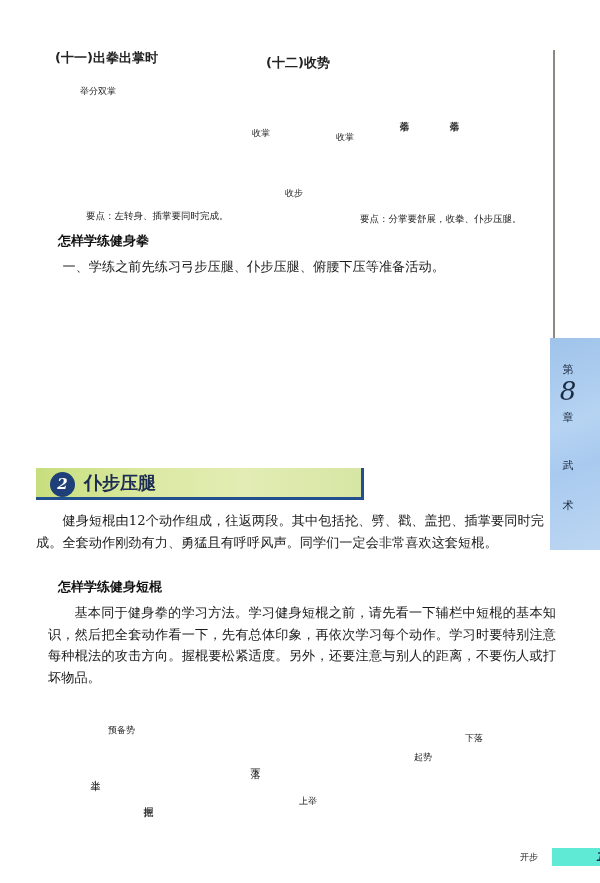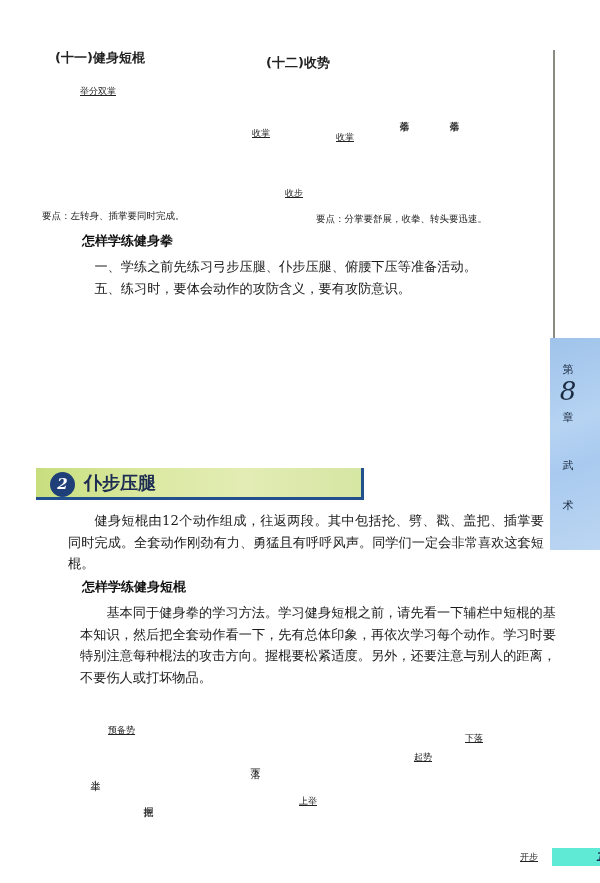--- a/index.html
+++ b/index.html
@@ -2,28 +2,28 @@
 <html><head>
 <meta charset="utf-8">
 <style>
   * { box-sizing: border-box; margin: 0; padding: 0; }
   html, body { width: 600px; height: 883px; background: #ffffff; overflow: hidden; }
   body { position: relative; font-family: "DejaVu Serif", "Liberation Serif", serif; color: #1a1a1a; }
 
   .abs { position: absolute; }
 
   .fig-title { font-family: "DejaVu Sans", "Liberation Sans", sans-serif; font-weight: bold; font-size: 13px; color: #222; white-space: nowrap; }
-  .fig-label { font-size: 9px; color: #222; white-space: nowrap; text-decoration: underline; }
+  .fig-label { font-size: 9px; color: #222; white-space: nowrap; }
   .fig-label-v { font-size: 10px; color: #222; writing-mode: vertical-rl; letter-spacing: 1px; }
-  .caption { font-size: 9.5px; color: #222; white-space: nowrap; }
+  .caption { font-size: 9.5px; color: #222; white-space: nowrap; margin-left: 44px; }
 
-  .sub-heading { font-family: "DejaVu Sans", "Liberation Sans", sans-serif; font-weight: bold; font-size: 13px; color: #111; white-space: nowrap; margin-left: 24px; }
+  .sub-heading { font-family: "DejaVu Sans", "Liberation Sans", sans-serif; font-weight: bold; font-size: 13px; color: #111; white-space: nowrap; }
 
   .body-text { font-size: 13.2px; line-height: 21.5px; color: #1a1a1a; text-align: justify; }
-  .para { text-indent: 2em; margin-left: 32px; }
+  .para { text-indent: 2em; }
 
   .divider { position: absolute; left: 553px; top: 50px; width: 1.5px; height: 290px; background: #8a8a80; }
 
   .chapter-tab { position: absolute; left: 550px; top: 338px; width: 50px; height: 212px;
     background: linear-gradient(160deg, #9fc3ea 0%, #b6d3f2 40%, #a9caef 60%, #bcd6f2 100%); }
   .chapter-tab .ch-prefix, .chapter-tab .ch-suffix, .chapter-tab .ch-name { position: absolute; left: 0; width: 36px; text-align: center; font-size: 11px; color: #1a2a40; }
   .chapter-tab .ch-num { position: absolute; left: 0; width: 36px; text-align: center; font-size: 26px; font-style: italic; color: #1a2a40; font-family: "DejaVu Serif", serif; line-height: 26px; }
 
   .section-bar { position: absolute; left: 36px; top: 468px; width: 328px; height: 32px;
     background: linear-gradient(90deg, #c7de7e 0%, #dce9a2 35%, #e2ecb4 65%, #d6e6a3 100%);
@@ -34,21 +34,21 @@
   .section-title { position: absolute; left: 48px; top: 3px; font-family: "DejaVu Sans", "Liberation Sans", sans-serif; font-weight: bold; font-size: 18px; color: #1b2b52; white-space: nowrap; }
 
   .page-number { position: absolute; left: 552px; top: 848px; width: 48px; height: 18px; background: #5eead4;
     font-family: "DejaVu Sans", "Liberation Sans", sans-serif; font-style: italic; font-weight: bold; font-size: 13px; color: #1b2b52; text-align: center; line-height: 18px; padding-left: 44px; }
 
   svg { position: absolute; overflow: visible; }
 </style>
 </head>
 <body>
 
-<div class="abs fig-title" style="left:55px; top:49px;">(十一)健身短棍</div>
+<div class="abs fig-title" style="left:55px; top:49px;">(十一)出拳出掌时</div>
 <div class="abs fig-title" style="left:266px; top:54px;">(十二)收势</div>
 
 <div>
   <div class="abs fig-label" style="left:80px; top:85px;">举分双掌</div>
   <svg width="0" height="0" style="left:0;top:0;">
 
     <path d="M72 155 Q100 60 200 95" stroke="#111" stroke-width="1.6" fill="none"></path>
     <polygon points="198,90 205,100 195,100" fill="#111"></polygon>
 
     <path d="M118 142 Q100 105 40 103" stroke="#111" stroke-width="1.5" stroke-dasharray="4,3" fill="none"></path>
@@ -81,29 +81,28 @@
     <path d="M410 94 L432 94 L442 100 L445 128 L400 128 L402 100 Z" fill="#f2e23a" stroke="#7a6a10" stroke-width="0.8"></path>
     <path d="M405 128 L440 128 L437 190 L424 190 L422 140 L420 190 L408 190 Z" fill="#a9c4e4" stroke="#5a7aa0" stroke-width="0.8"></path>
     <circle cx="496" cy="85" r="8" fill="#1a1008"></circle>
     <path d="M484 94 L508 94 L516 100 L518 128 L476 128 L478 100 Z" fill="#f2e23a" stroke="#7a6a10" stroke-width="0.8"></path>
     <path d="M482 128 L512 128 L510 190 L498 190 L497 140 L495 190 L484 190 Z" fill="#a9c4e4" stroke="#5a7aa0" stroke-width="0.8"></path>
     <path d="M410 130 L410 145" stroke="#111" stroke-width="1" stroke-dasharray="2,2"></path>
     <path d="M443 130 L443 145" stroke="#111" stroke-width="1" stroke-dasharray="2,2"></path>
   </svg>
   <div class="abs fig-label-v" style="left:397px; top:113px;">落拳</div>
   <div class="abs fig-label-v" style="left:447px; top:113px;">落拳</div>
-  <div class="abs caption" style="left:316px; top:213px;">要点：分掌要舒展，收拳、转头要迅速。</div>
+  <div class="abs caption" style="left:316px; top:213px;">要点：分掌要舒展，收拳、仆步压腿。</div>
 </div>
 
 <div class="divider"></div>
 
 <div class="abs sub-heading" style="left:58px; top:232px;">怎样学练健身拳</div>
 <div class="abs body-text" style="left:36px; top:256px; width:508px;">
   <p class="para">一、学练之前先练习弓步压腿、仆步压腿、俯腰下压等准备活动。</p>
-  <p class="para">五、练习时，要体会动作的攻防含义，要有攻防意识。</p>
 </div>
 
 <div class="chapter-tab">
   <div class="ch-prefix" style="top:24px;">第</div>
   <div class="ch-num" style="top:40px;">8</div>
   <div class="ch-suffix" style="top:72px;">章</div>
   <div class="ch-name" style="top:120px;">武</div>
   <div class="ch-name" style="top:160px;">术</div>
 </div>
 

